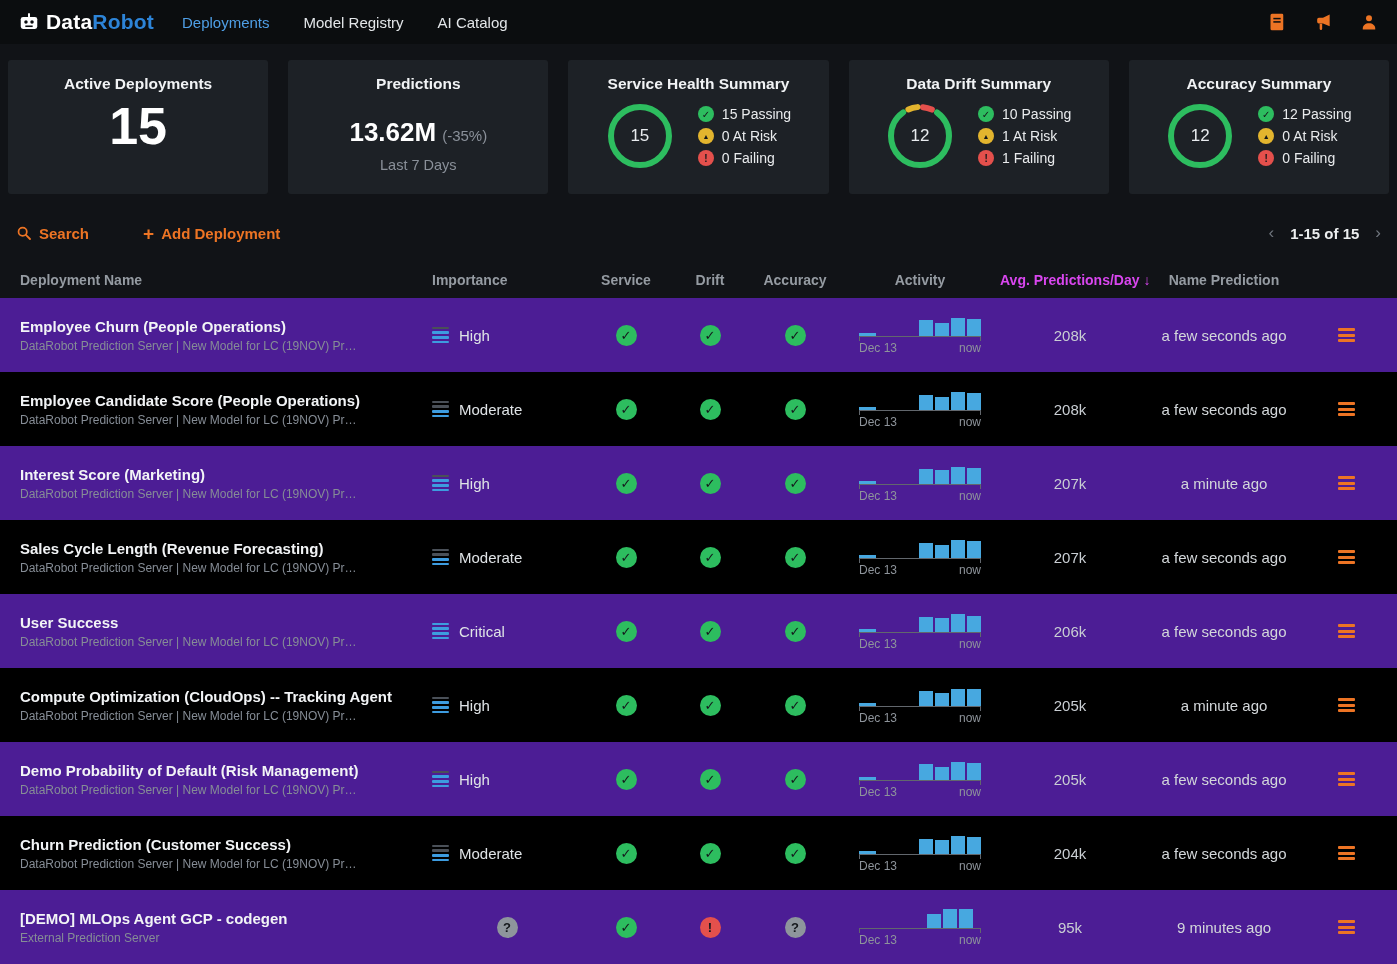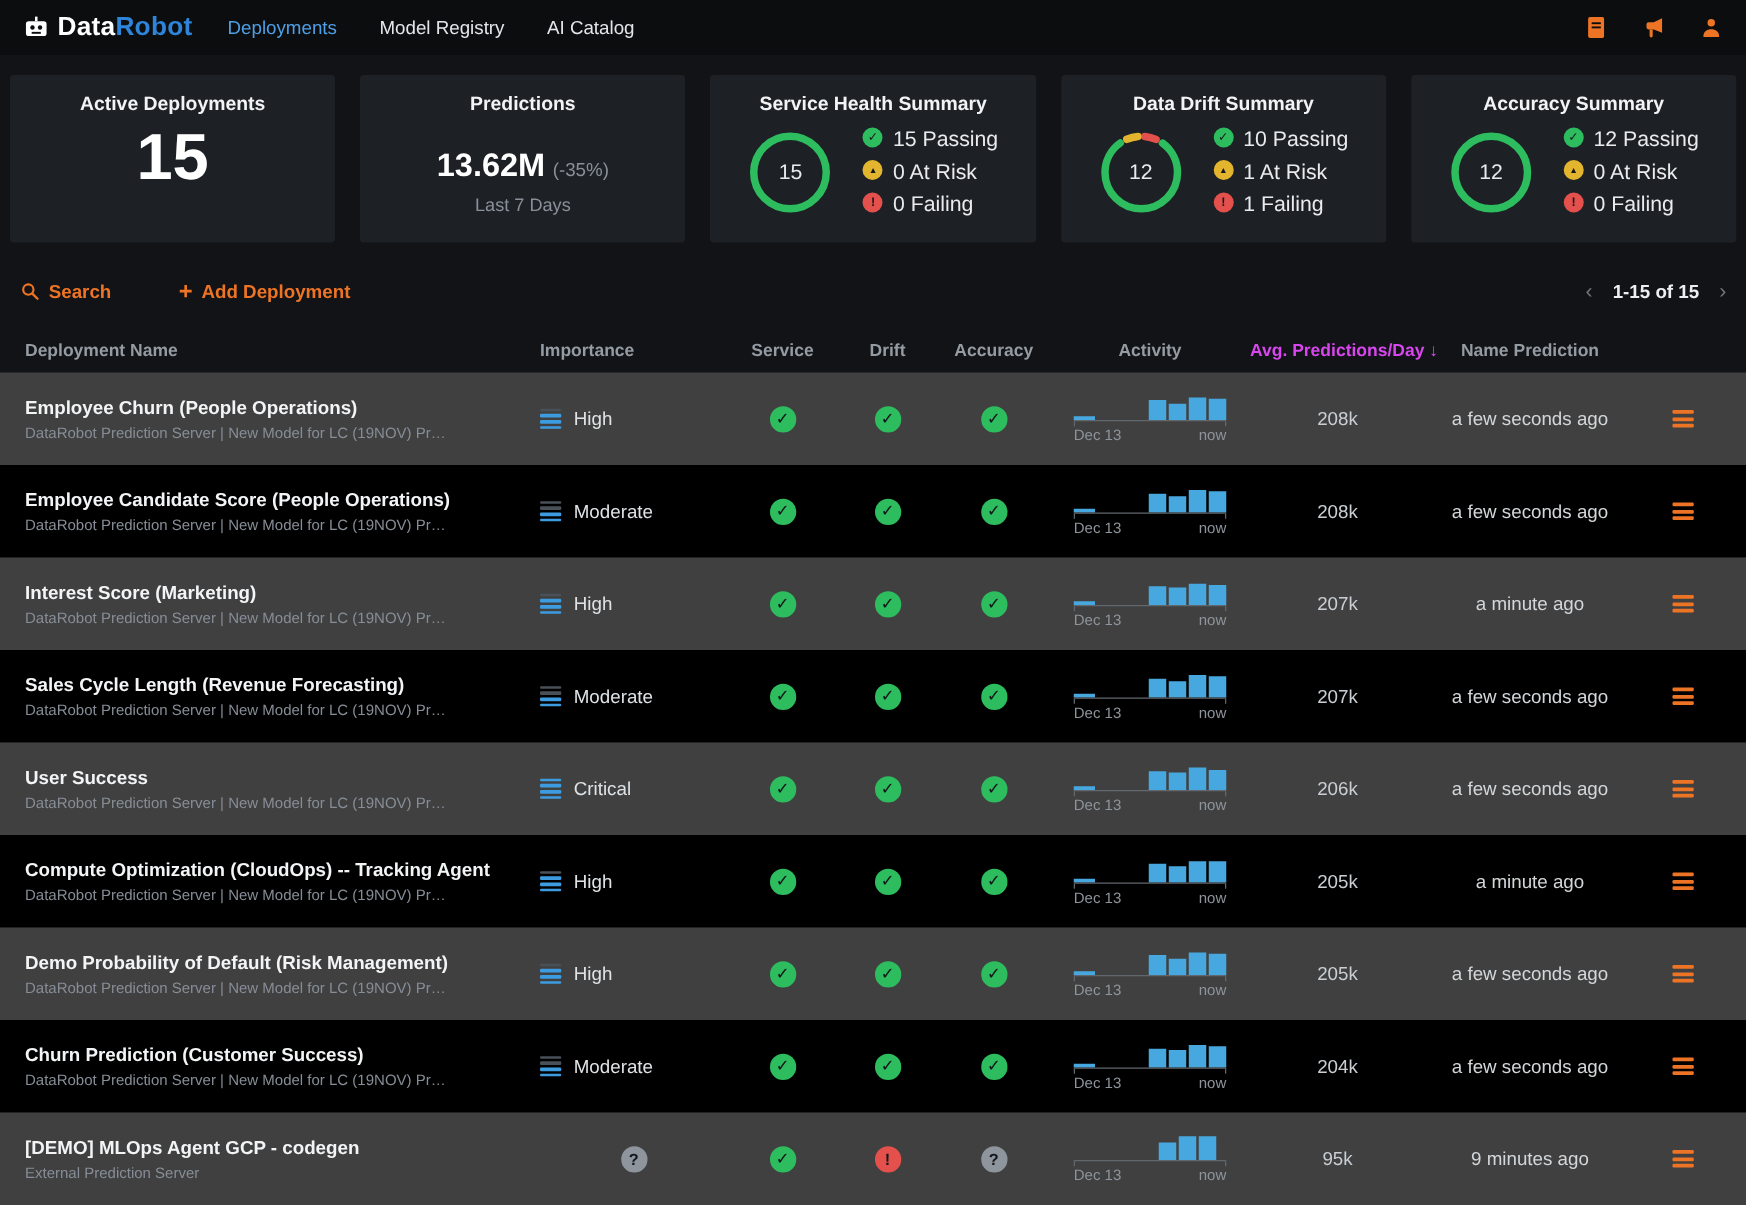--- a/index.html
+++ b/index.html
@@ -27,21 +27,21 @@
   .pred-line { margin-top:24px; }
   .pred-value { font-size:26px; font-weight:bold; color:#ffffff; }
   .pred-delta { font-size:15px; color:#8a9099; margin-left:6px; }
   .pred-period { font-size:14.5px; color:#8a9099; margin-top:9px; }
   .donut-row { display:flex; justify-content:center; align-items:center; gap:24px; margin-top:9px; }
   .donut { position:relative; width:68px; height:68px; }
   .donut svg { position:absolute; inset:0; }
   .donut-num { position:absolute; inset:0; display:flex; align-items:center; justify-content:center;
                font-size:17px; color:#e8ebee; }
   .legend { display:flex; flex-direction:column; gap:6px; text-align:left; }
-  .legend-item { display:flex; align-items:flex-start; gap:8px; font-size:17px; color:#e9ebed; }
+  .legend-item { display:flex; align-items:flex-start; gap:8px; font-size:14px; color:#e9ebed; }
 
   
   .sicon { display:inline-flex; align-items:center; justify-content:center; border-radius:50%;
            width:21px; height:21px; font-weight:bold; font-size:13px; color:#14171b; flex:0 0 auto; }
   .sicon.sm { width:16px; height:16px; font-size:10px; }
   .sicon.pass { background:#2dbd5f; }
   .sicon.risk { background:#e3b52e; }
   .sicon.fail { background:#e4504c; }
   .sicon.unknown { background:#8e959c; }
   .sicon.pass::before { content:"\2713"; }
@@ -61,21 +61,21 @@
   .page-range { font-size:15px; font-weight:bold; color:#eceeef; }
 
   
   .grid { display:grid; grid-template-columns:minmax(0,1fr) 150px 88px 80px 90px 160px 140px 168px 77px;
           align-items:center; padding:0 12px 0 20px; }
   .thead { margin-top:14px; height:36px; color:#959ba2; font-size:14px; font-weight:bold; }
   .th { white-space:nowrap; }
   .th.center { text-align:center; }
   .th.sorted { color:#d946ef; }
   .sort-arrow { font-weight:bold; }
-  .trow { height:74px; background:#404040; cursor:pointer; }
+  .trow { height:74px; background:#4c1d95; cursor:pointer; }
   .trow.alt { background:#000000; }
   .row-title { font-size:15px; font-weight:bold; color:#f2f4f6; white-space:nowrap; overflow:hidden; }
   .row-sub { font-size:12px; color:#868d96; margin-top:4px; white-space:nowrap; overflow:hidden; }
   .cell.center { display:flex; justify-content:center; }
   .imp-cell { display:flex; align-items:center; gap:10px; }
   .imp-icon { display:inline-flex; flex-direction:column; gap:2px; }
   .imp-bar { width:17px; height:2.6px; border-radius:1px; background:#4a5058; }
   .imp-bar.on { background:#3d9ce0; }
   .imp-label { font-size:15px; color:#dfe3e6; }
 

